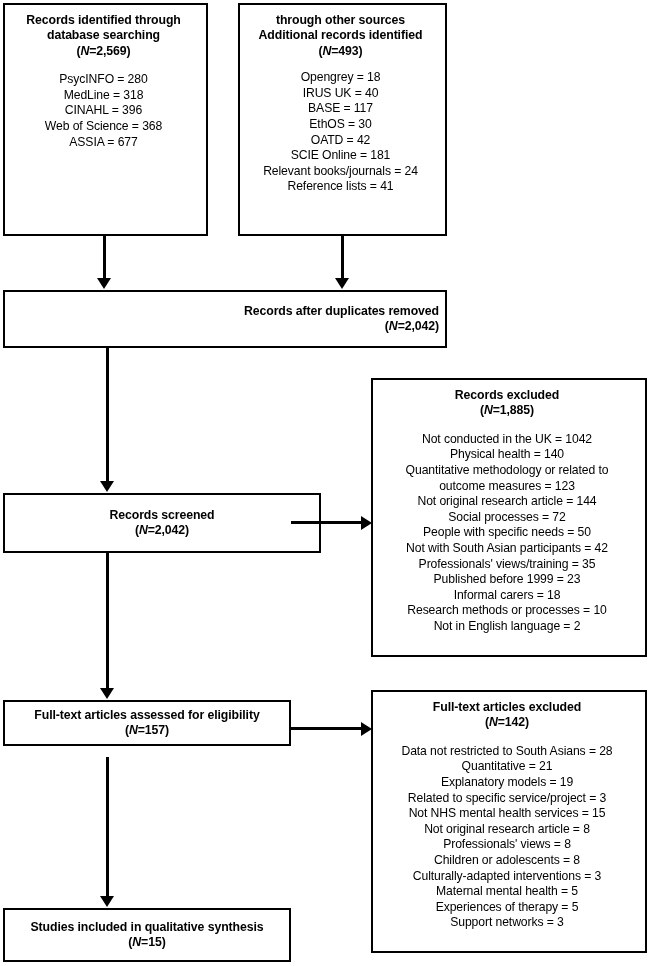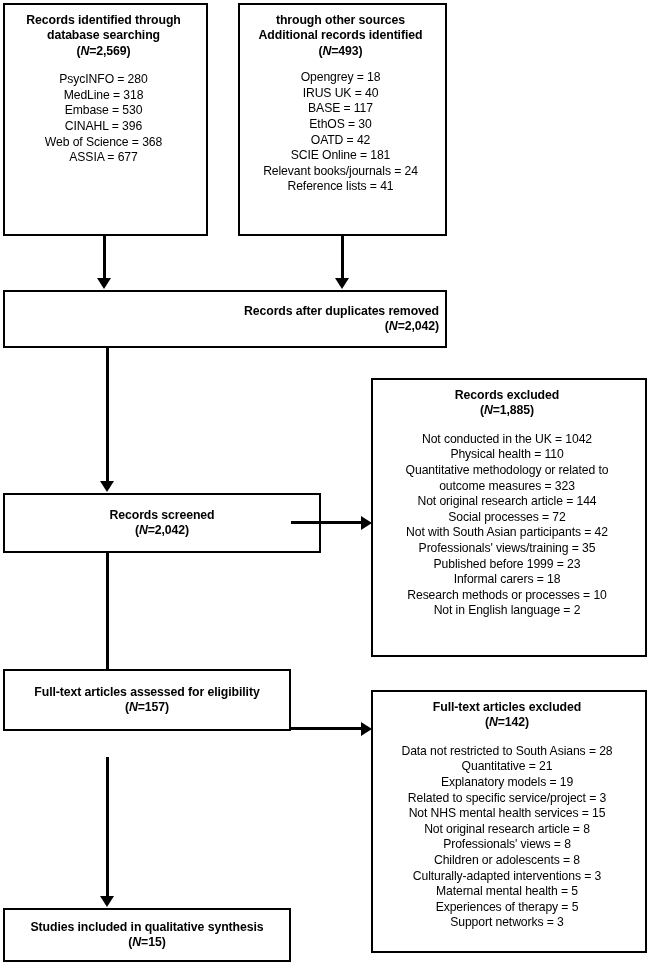--- a/index.html
+++ b/index.html
@@ -98,21 +98,20 @@
     <div class="box-inner">
       <div class="hdr">
         <div>Records identified through</div>
         <div>database searching</div>
         <div><span>(</span><span class="n">N</span><span>=2,569)</span></div>
       </div>
       <div class="gap"></div>
       <div class="lines">
         <div>PsycINFO = 280</div>
         <div>MedLine = 318</div>
-        <div>Embase = 530</div>
         <div>CINAHL = 396</div>
         <div>Web of Science = 368</div>
         <div>ASSIA = 677</div>
       </div>
     </div>
   </div>
 
   <div class="box" style="left:238px; top:3px; width:209px; height:233px;">
     <div class="box-inner">
       <div class="hdr">
@@ -162,39 +161,40 @@
 
   <div class="box" style="left:371px; top:378px; width:276px; height:279px;">
     <div class="box-inner">
       <div class="hdr">
         <div>Records excluded</div>
         <div><span>(</span><span class="n">N</span><span>=1,885)</span></div>
       </div>
       <div class="gap"></div>
       <div class="lines">
         <div>Not conducted in the UK = 1042</div>
-        <div>Physical health = 110</div>
+        <div>Physical health = 140</div>
         <div>Quantitative methodology or related to</div>
-        <div>outcome measures = 323</div>
+        <div>outcome measures = 123</div>
         <div>Not original research article = 144</div>
         <div>Social processes = 72</div>
+        <div>People with specific needs = 50</div>
         <div>Not with South Asian participants = 42</div>
         <div>Professionals' views/training = 35</div>
         <div>Published before 1999 = 23</div>
         <div>Informal carers = 18</div>
         <div>Research methods or processes = 10</div>
         <div>Not in English language = 2</div>
       </div>
     </div>
   </div>
 
   <div class="vline" style="left:106px; top:553px; height:136px;"></div>
   <div class="arrow-down" style="left:100px; top:688px;"></div>
 
-  <div class="box" style="left:3px; top:669px; width:288px; height:62px;">
+  <div class="box" style="left:3px; top:700px; width:288px; height:46px;">
     <div class="centerblock hdr">
       <div>Full-text articles assessed for eligibility</div>
       <div><span>(</span><span class="n">N</span><span>=157)</span></div>
     </div>
   </div>
 
   <div class="hline" style="left:291px; top:727px; width:74px;"></div>
   <div class="arrow-right" style="left:361px; top:722px;"></div>
 
   <div class="box" style="left:371px; top:690px; width:276px; height:263px;">

